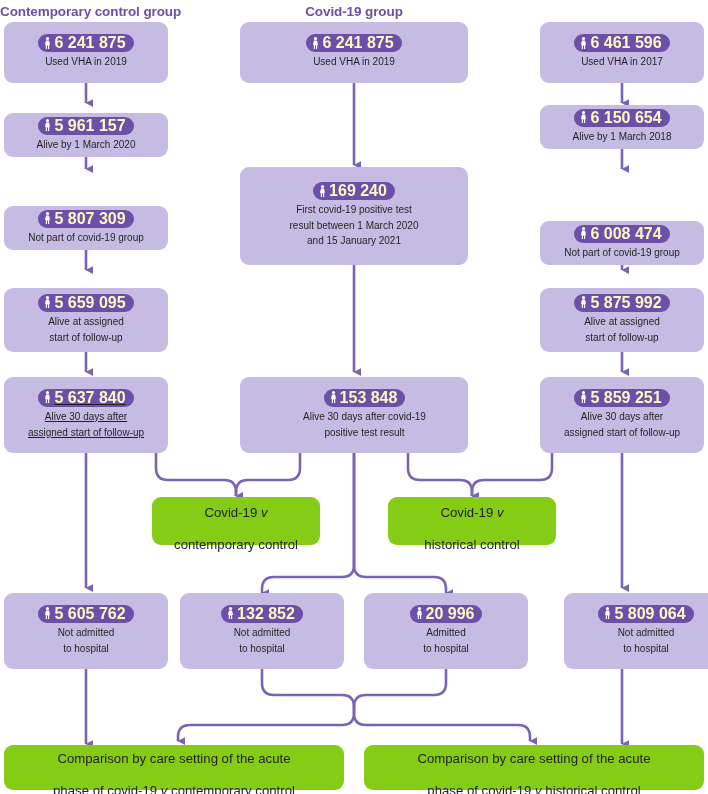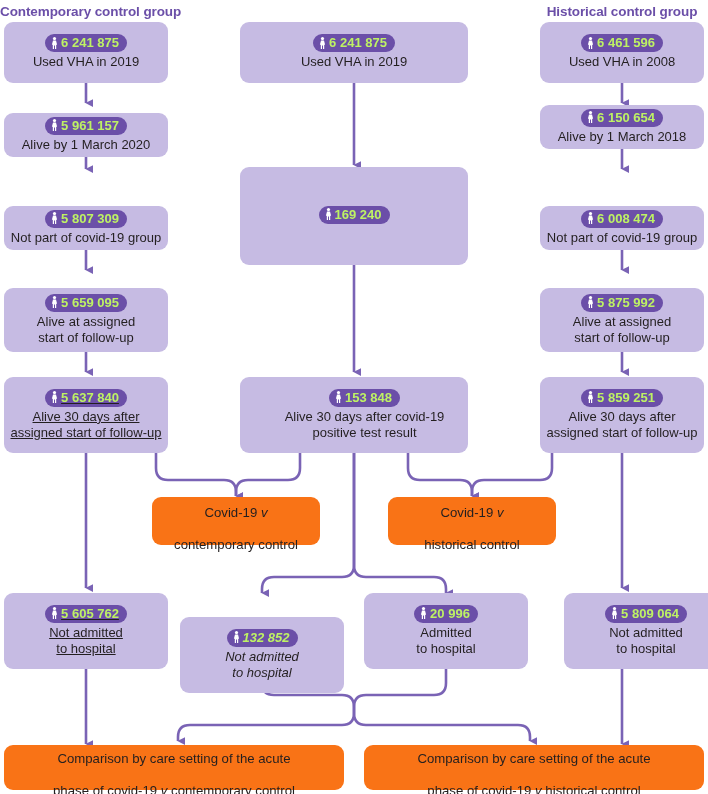--- a/index.html
+++ b/index.html
@@ -31,46 +31,46 @@
     position:absolute;
     background:#c6bbe3;
     border-radius:9px;
     box-sizing:border-box;
     display:flex;
     flex-direction:column;
     align-items:center;
     justify-content:center;
     padding:6px 6px 7px;
   }
-  .node.grey{background:#f97316;}
+  .node.grey{background:#84cc16;}
 
   .count{
     display:inline-flex;
     align-items:center;
     gap:3px;
     background:#6b4fa8;
-    color:#bef264;
+    color:#fef9c3;
     border-radius:9px;
     padding:1px 8px 2px 6px;
-    font-size:13px;
+    font-size:16px;
     font-weight:bold;
     line-height:15px;
     white-space:nowrap;
     margin-bottom:2px;
   }
   .person{
     display:inline-block;
     width:7px;height:12px;
     position:relative;
     flex:0 0 auto;
   }
   .person svg{display:block;}
 
   .label{
-    font-size:13px;
+    font-size:10px;
     line-height:15.6px;
     text-align:center;
     color:#231f20;
     white-space:pre-line;
   }
   .node.grey .label{font-size:13.2px;line-height:16px;}
   .label i{font-style:italic;}
 </style>
 </head>
 <body>
@@ -110,21 +110,21 @@
 
       <path d="M354,453 L354,565 Q354,577 342,577 L274,577 Q262,577 262,589 L262,593"></path>
       <path d="M354,453 L354,565 Q354,577 366,577 L434,577 Q446,577 446,589 L446,593"></path>
 
       <path d="M262,669 L262,683 Q262,695 274,695 L342,695 Q354,695 354,707 L354,713 Q354,725 342,725 L190,725 Q178,725 178,737 L178,741"></path>
       <path d="M446,669 L446,683 Q446,695 434,695 L366,695 Q354,695 354,707 L354,713 Q354,725 366,725 L518,725 Q530,725 530,737 L530,741"></path>
     </g>
   </svg>
 
   <div class="col-head" style="left:0px;top:4px;width:172px;">Contemporary control group</div>
-  <div class="col-head" style="left:536px;top:4px;width:172px;">Historical control group</div>
+  <div class="col-head" style="left:268px;top:4px;width:172px;">Covid-19 group</div>
 
   <div class="node" style="left:4px;top:22px;width:164px;height:61px;">
     <span class="count">
       <span class="person">
           <svg width="7" height="12" viewBox="0 0 7 12">
             <circle cx="3.5" cy="1.6" r="1.6" fill="#fff"></circle>
             <path d="M2 3.6h3l1.1 4.2H5.2V12H4V8.4H3V12H1.8V7.8H0.9z" fill="#fff"></path>
           </svg>
         </span>
       <span>6 241 875</span>
@@ -179,21 +179,21 @@
             <circle cx="3.5" cy="1.6" r="1.6" fill="#fff"></circle>
             <path d="M2 3.6h3l1.1 4.2H5.2V12H4V8.4H3V12H1.8V7.8H0.9z" fill="#fff"></path>
           </svg>
         </span>
       <span>5 637 840</span>
     </span>
     <div class="label">Alive 30 days after
 assigned start of follow-up</div>
   </div>
 
-  <div class="node" style="left:4px;top:593px;width:164px;height:76px;text-decoration:underline;">
+  <div class="node" style="left:4px;top:593px;width:164px;height:76px;">
     <span class="count">
       <span class="person">
           <svg width="7" height="12" viewBox="0 0 7 12">
             <circle cx="3.5" cy="1.6" r="1.6" fill="#fff"></circle>
             <path d="M2 3.6h3l1.1 4.2H5.2V12H4V8.4H3V12H1.8V7.8H0.9z" fill="#fff"></path>
           </svg>
         </span>
       <span>5 605 762</span>
     </span>
     <div class="label">Not admitted
@@ -216,37 +216,40 @@
   <div class="node" style="left:240px;top:167px;width:228px;height:98px;">
     <span class="count">
       <span class="person">
           <svg width="7" height="12" viewBox="0 0 7 12">
             <circle cx="3.5" cy="1.6" r="1.6" fill="#fff"></circle>
             <path d="M2 3.6h3l1.1 4.2H5.2V12H4V8.4H3V12H1.8V7.8H0.9z" fill="#fff"></path>
           </svg>
         </span>
       <span>169 240</span>
     </span>
+    <div class="label">First covid-19 positive test
+result between 1 March 2020
+and 15 January 2021</div>
   </div>
 
   <div class="node" style="left:240px;top:377px;width:228px;height:76px;padding-left:27px;">
     <span class="count">
       <span class="person">
           <svg width="7" height="12" viewBox="0 0 7 12">
             <circle cx="3.5" cy="1.6" r="1.6" fill="#fff"></circle>
             <path d="M2 3.6h3l1.1 4.2H5.2V12H4V8.4H3V12H1.8V7.8H0.9z" fill="#fff"></path>
           </svg>
         </span>
       <span>153 848</span>
     </span>
     <div class="label">Alive 30 days after covid-19
 positive test result</div>
   </div>
 
-  <div class="node" style="left:180px;top:617px;width:164px;height:76px;font-style:italic;">
+  <div class="node" style="left:180px;top:593px;width:164px;height:76px;">
     <span class="count">
       <span class="person">
           <svg width="7" height="12" viewBox="0 0 7 12">
             <circle cx="3.5" cy="1.6" r="1.6" fill="#fff"></circle>
             <path d="M2 3.6h3l1.1 4.2H5.2V12H4V8.4H3V12H1.8V7.8H0.9z" fill="#fff"></path>
           </svg>
         </span>
       <span>132 852</span>
     </span>
     <div class="label">Not admitted
@@ -270,37 +273,37 @@
   <div class="node" style="left:540px;top:22px;width:164px;height:61px;">
     <span class="count">
       <span class="person">
           <svg width="7" height="12" viewBox="0 0 7 12">
             <circle cx="3.5" cy="1.6" r="1.6" fill="#fff"></circle>
             <path d="M2 3.6h3l1.1 4.2H5.2V12H4V8.4H3V12H1.8V7.8H0.9z" fill="#fff"></path>
           </svg>
         </span>
       <span>6 461 596</span>
     </span>
-    <div class="label">Used VHA in 2008</div>
+    <div class="label">Used VHA in 2017</div>
   </div>
 
   <div class="node" style="left:540px;top:105px;width:164px;height:44px;">
     <span class="count">
       <span class="person">
           <svg width="7" height="12" viewBox="0 0 7 12">
             <circle cx="3.5" cy="1.6" r="1.6" fill="#fff"></circle>
             <path d="M2 3.6h3l1.1 4.2H5.2V12H4V8.4H3V12H1.8V7.8H0.9z" fill="#fff"></path>
           </svg>
         </span>
       <span>6 150 654</span>
     </span>
     <div class="label">Alive by 1 March 2018</div>
   </div>
 
-  <div class="node" style="left:540px;top:206px;width:164px;height:44px;">
+  <div class="node" style="left:540px;top:221px;width:164px;height:44px;">
     <span class="count">
       <span class="person">
           <svg width="7" height="12" viewBox="0 0 7 12">
             <circle cx="3.5" cy="1.6" r="1.6" fill="#fff"></circle>
             <path d="M2 3.6h3l1.1 4.2H5.2V12H4V8.4H3V12H1.8V7.8H0.9z" fill="#fff"></path>
           </svg>
         </span>
       <span>6 008 474</span>
     </span>
     <div class="label">Not part of covid-19 group</div>

